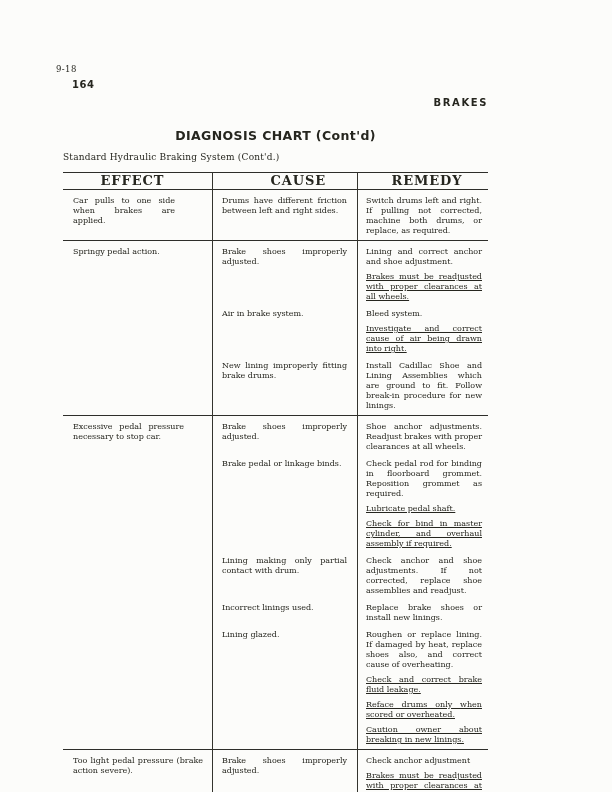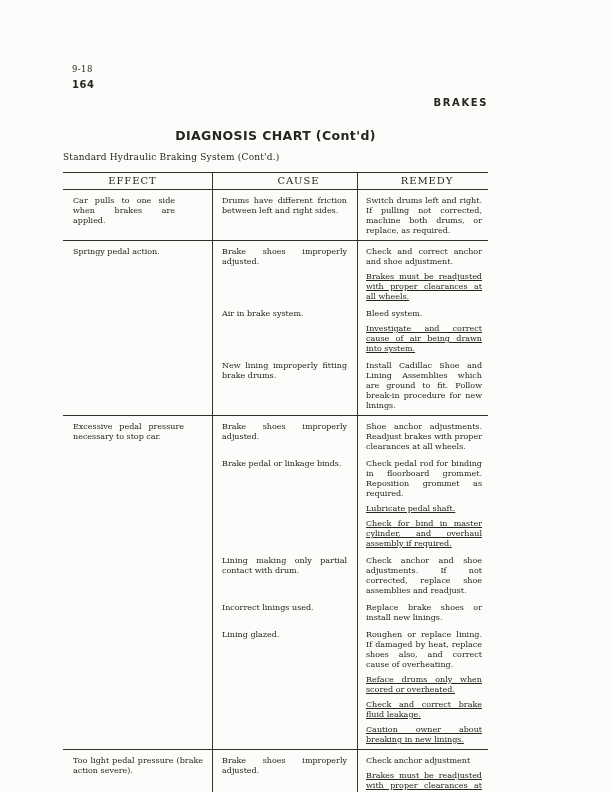--- a/index.html
+++ b/index.html
@@ -5,21 +5,21 @@
   * { margin:0; padding:0; box-sizing:border-box; }
   html,body { width:612px; height:792px; }
   body {
     position:relative;
     background:#fcfcfa;
     font-family:"DejaVu Serif", serif;
     color:#26261f;
     -webkit-font-smoothing:antialiased;
   }
   .page-ref {
-    position:absolute; left:72px; top:64px;
+    position:absolute; left:56px; top:64px;
     font-size:8.5px; letter-spacing:0.4px;
   }
   .page-num {
     position:absolute; left:72px; top:79px;
     font-family:"DejaVu Sans", sans-serif;
     font-weight:700; font-size:10px; letter-spacing:0.5px;
   }
   .section-title {
     position:absolute; left:63px; top:97px; width:425px;
     text-align:right;
@@ -47,21 +47,21 @@
   }
   .vline-1 { left:149px; }
   .vline-2 { left:294px; }
   .thead {
     display:flex; height:18px;
     border-top:1.6px solid #2e2e2a;
     border-bottom:1.6px solid #2e2e2a;
   }
   .th {
     display:flex; align-items:center; justify-content:center;
-    font-size:10px; letter-spacing:0.9px;
+    font-size:13px; letter-spacing:0.9px;font-weight:bold;
   }
   .th-effect { width:149px; }
   .th-cause  { width:145px;margin-left:29px; }
   .th-remedy { width:131px; }
   .trow { display:flex; padding:6px 0 4px; }
   .trow + .trow { border-top:1.4px solid #2e2e2a; }
   .trow-1 { min-height:46px;gap:28px; }
   .trow-2 { min-height:130px; }
   .trow-3 { min-height:297px;gap:19px; }
   .trow-4 { min-height:70px; }
@@ -110,29 +110,29 @@
       </div>
     </div>
   </div>
 
   <div class="trow trow-2">
     <div class="ce">Springy pedal action.</div>
     <div class="pairs">
       <div class="pair">
         <div class="pc">Brake shoes improperly adjusted.</div>
         <div class="pr">
-          <p>Check and correct anchor and shoe adjustment.</p>
+          <p>Lining and correct anchor and shoe adjustment.</p>
           <p>Brakes must be readjusted with proper clearances at all wheels.</p>
         </div>
       </div>
       <div class="pair">
         <div class="pc">Air in brake system.</div>
         <div class="pr">
           <p>Bleed system.</p>
-          <p>Investigate and correct cause of air being drawn into system.</p>
+          <p>Investigate and correct cause of air being drawn into right.</p>
         </div>
       </div>
       <div class="pair">
         <div class="pc">New lining improperly fitting brake drums.</div>
         <div class="pr">
           <p>Install Cadillac Shoe and Lining Assemblies which are ground to fit. Follow break-in procedure for new linings.</p>
         </div>
       </div>
     </div>
   </div>
@@ -163,22 +163,22 @@
       <div class="pair">
         <div class="pc">Incorrect linings used.</div>
         <div class="pr">
           <p>Replace brake shoes or install new linings.</p>
         </div>
       </div>
       <div class="pair">
         <div class="pc">Lining glazed.</div>
         <div class="pr">
           <p>Roughen or replace lining. If damaged by heat, replace shoes also, and correct cause of overheating.</p>
+          <p>Check and correct brake fluid leakage.</p>
           <p>Reface drums only when scored or overheated.</p>
-          <p>Check and correct brake fluid leakage.</p>
           <p>Caution owner about breaking in new linings.</p>
         </div>
       </div>
     </div>
   </div>
 
   <div class="trow trow-4">
     <div class="ce">Too light pedal pressure (brake action severe).</div>
     <div class="pairs">
       <div class="pair">

